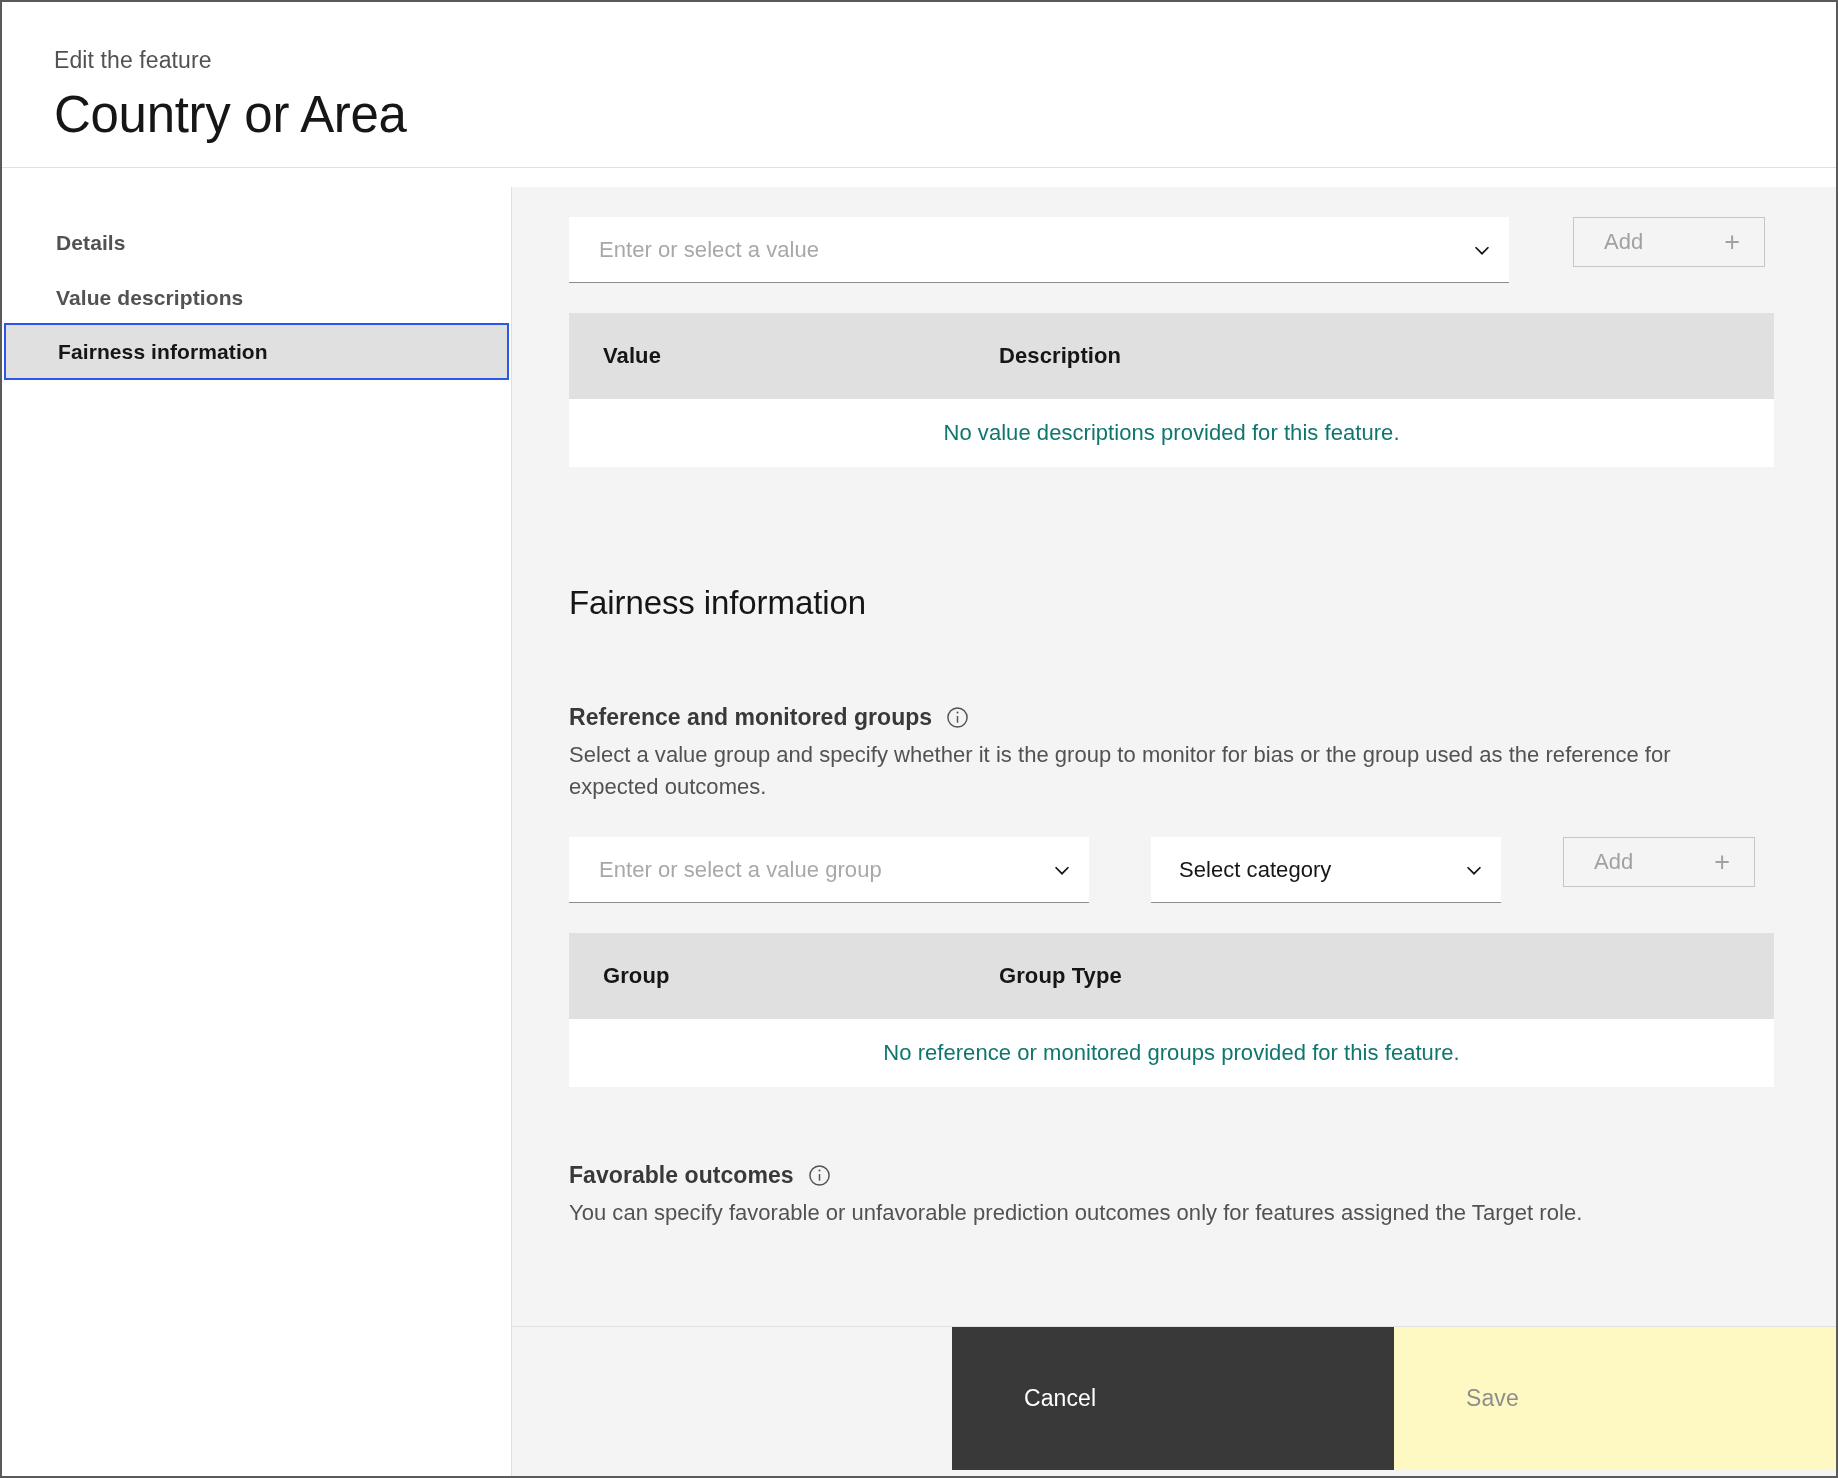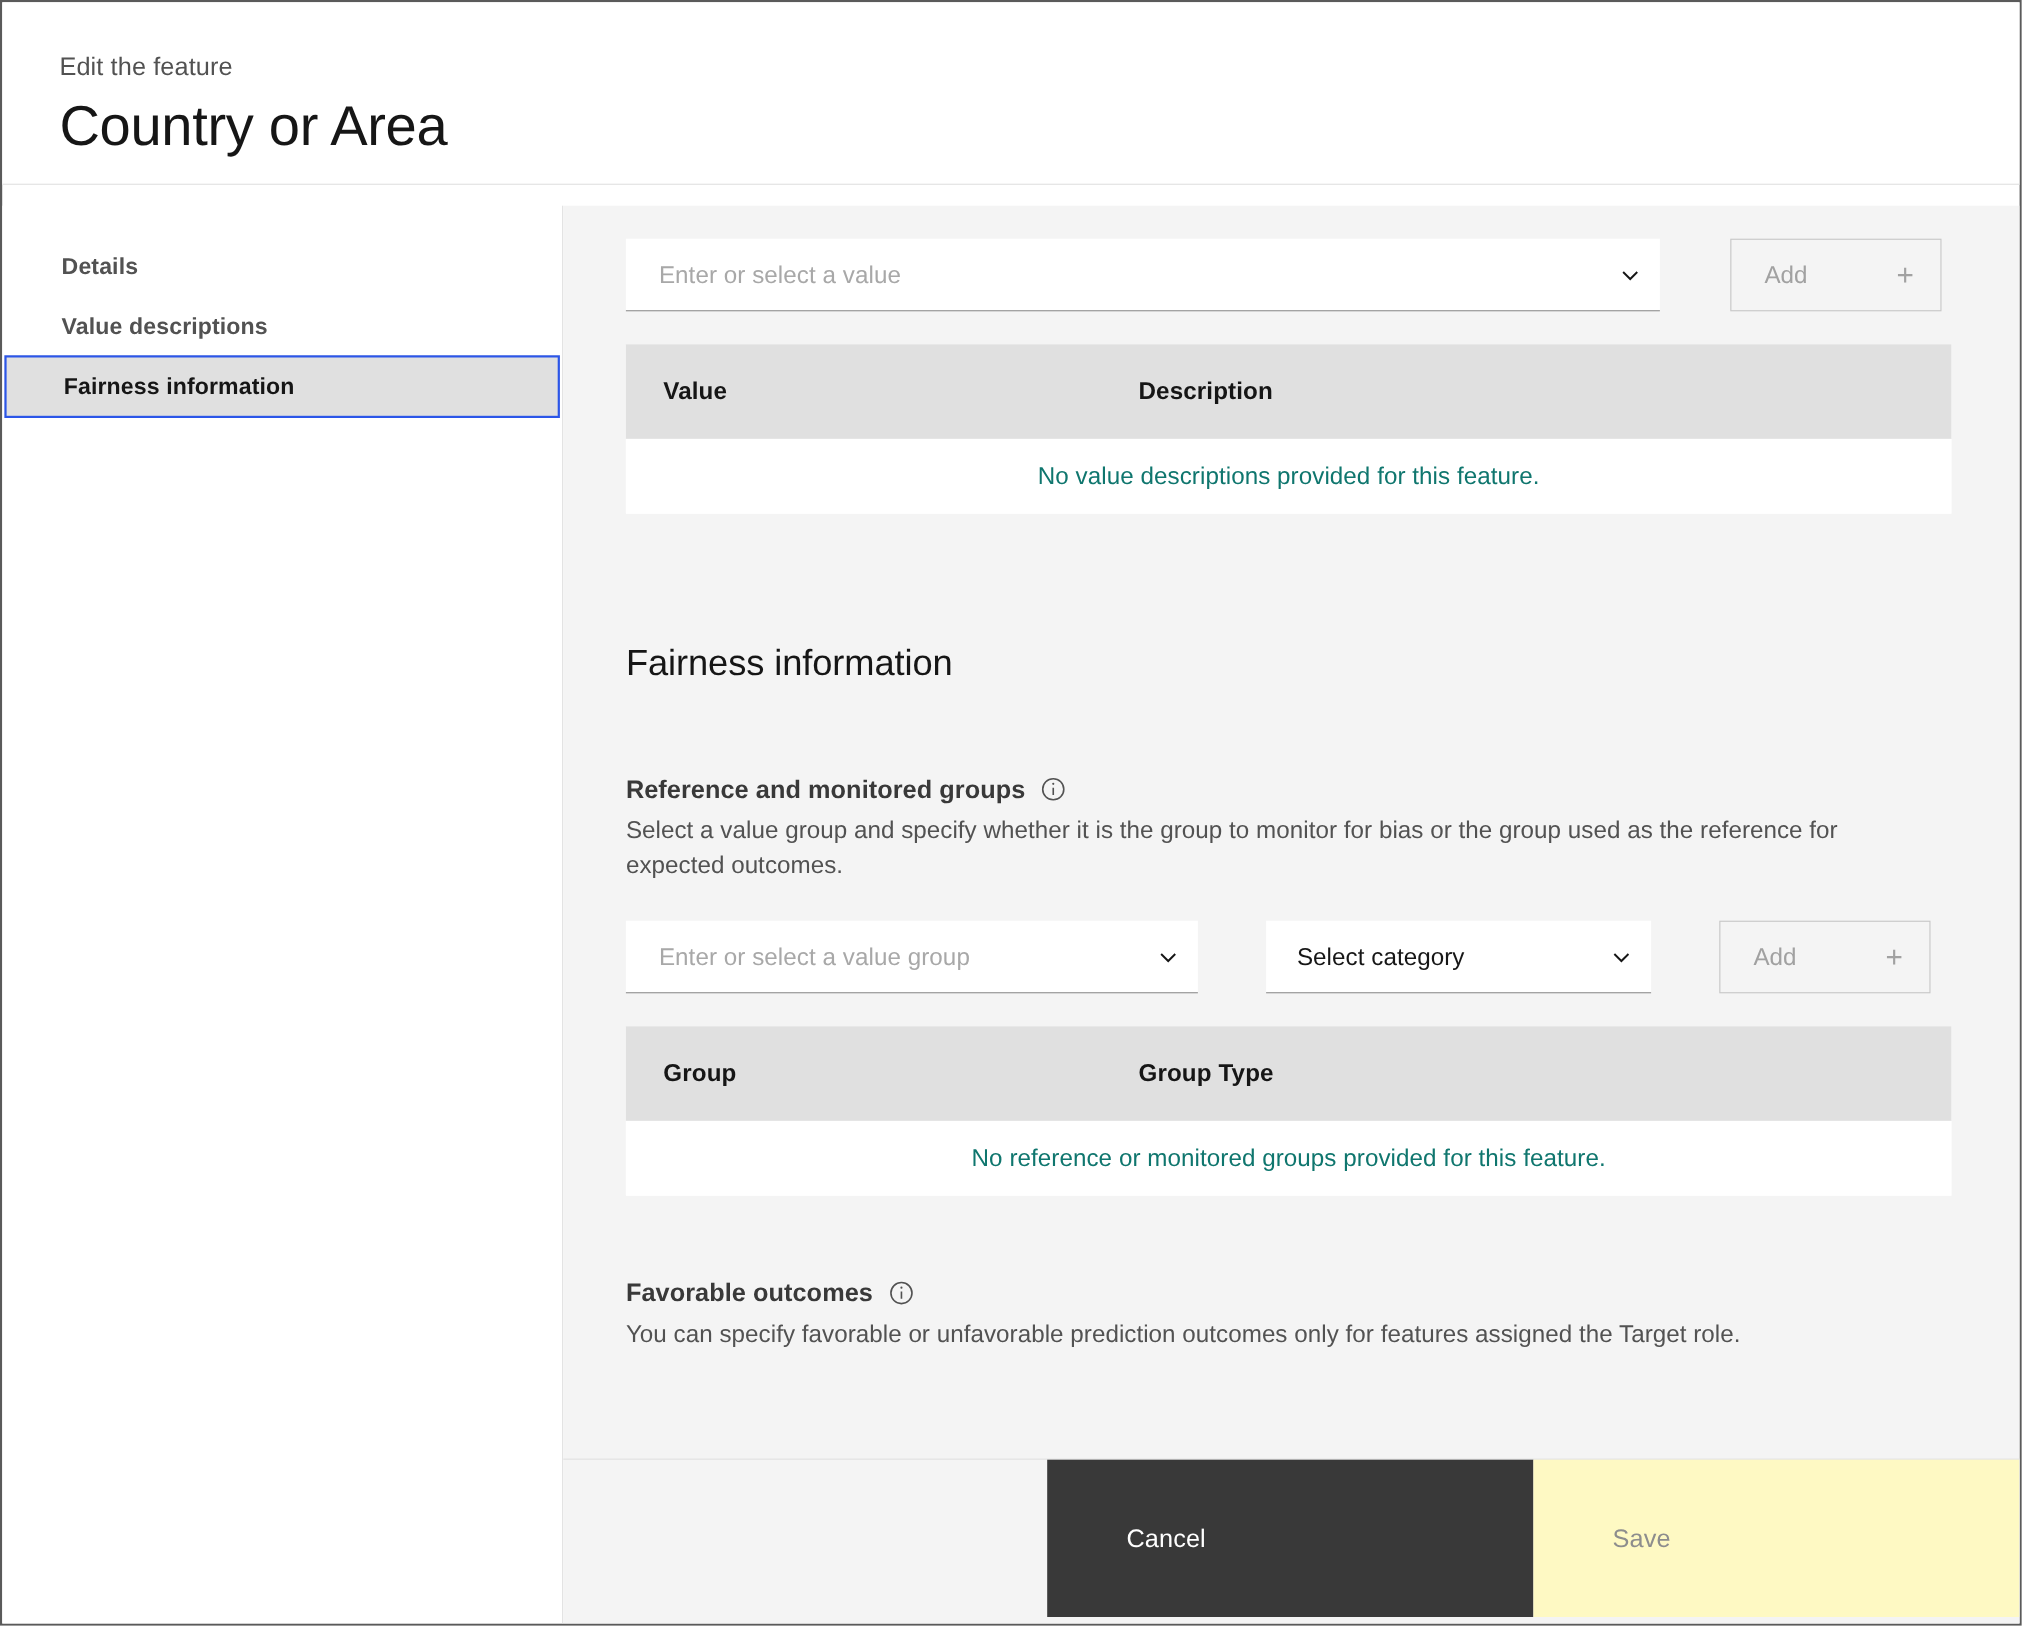--- a/index.html
+++ b/index.html
@@ -142,21 +142,21 @@
     display: block;
   }
   .chevron svg { display: block; }
 
   .combo-value   { width: 940px; }
   .combo-group   { width: 520px; }
   .combo-cat     { width: 350px; padding-left: 28px; }
 
   
   .btn-add {
-    height: 66px;
+    height: 50px;
     width: 192px;
     background: #f4f4f4;
     border: 1px solid #c6c6c6;
     display: flex;
     align-items: center;
     justify-content: space-between;
     padding: 0 24px 0 30px;
     font-size: 22px;
     color: #a1a1a1;
     cursor: not-allowed;
@@ -177,21 +177,20 @@
   .table {
     margin-left: 57px;
     width: 1205px;
     background: #ffffff;
   }
   .table-head {
     display: flex;
     background: #e0e0e0;
     height: 86px;
     align-items: center;
-    gap: 36px;
   }
   .th {
     font-size: 22px;
     font-weight: 700;
     color: #161616;
     letter-spacing: 0.1px;
   }
   .th-1 { padding-left: 34px; width: 430px; flex: 0 0 430px; }
   .th-2 { flex: 1 1 auto; }
 

